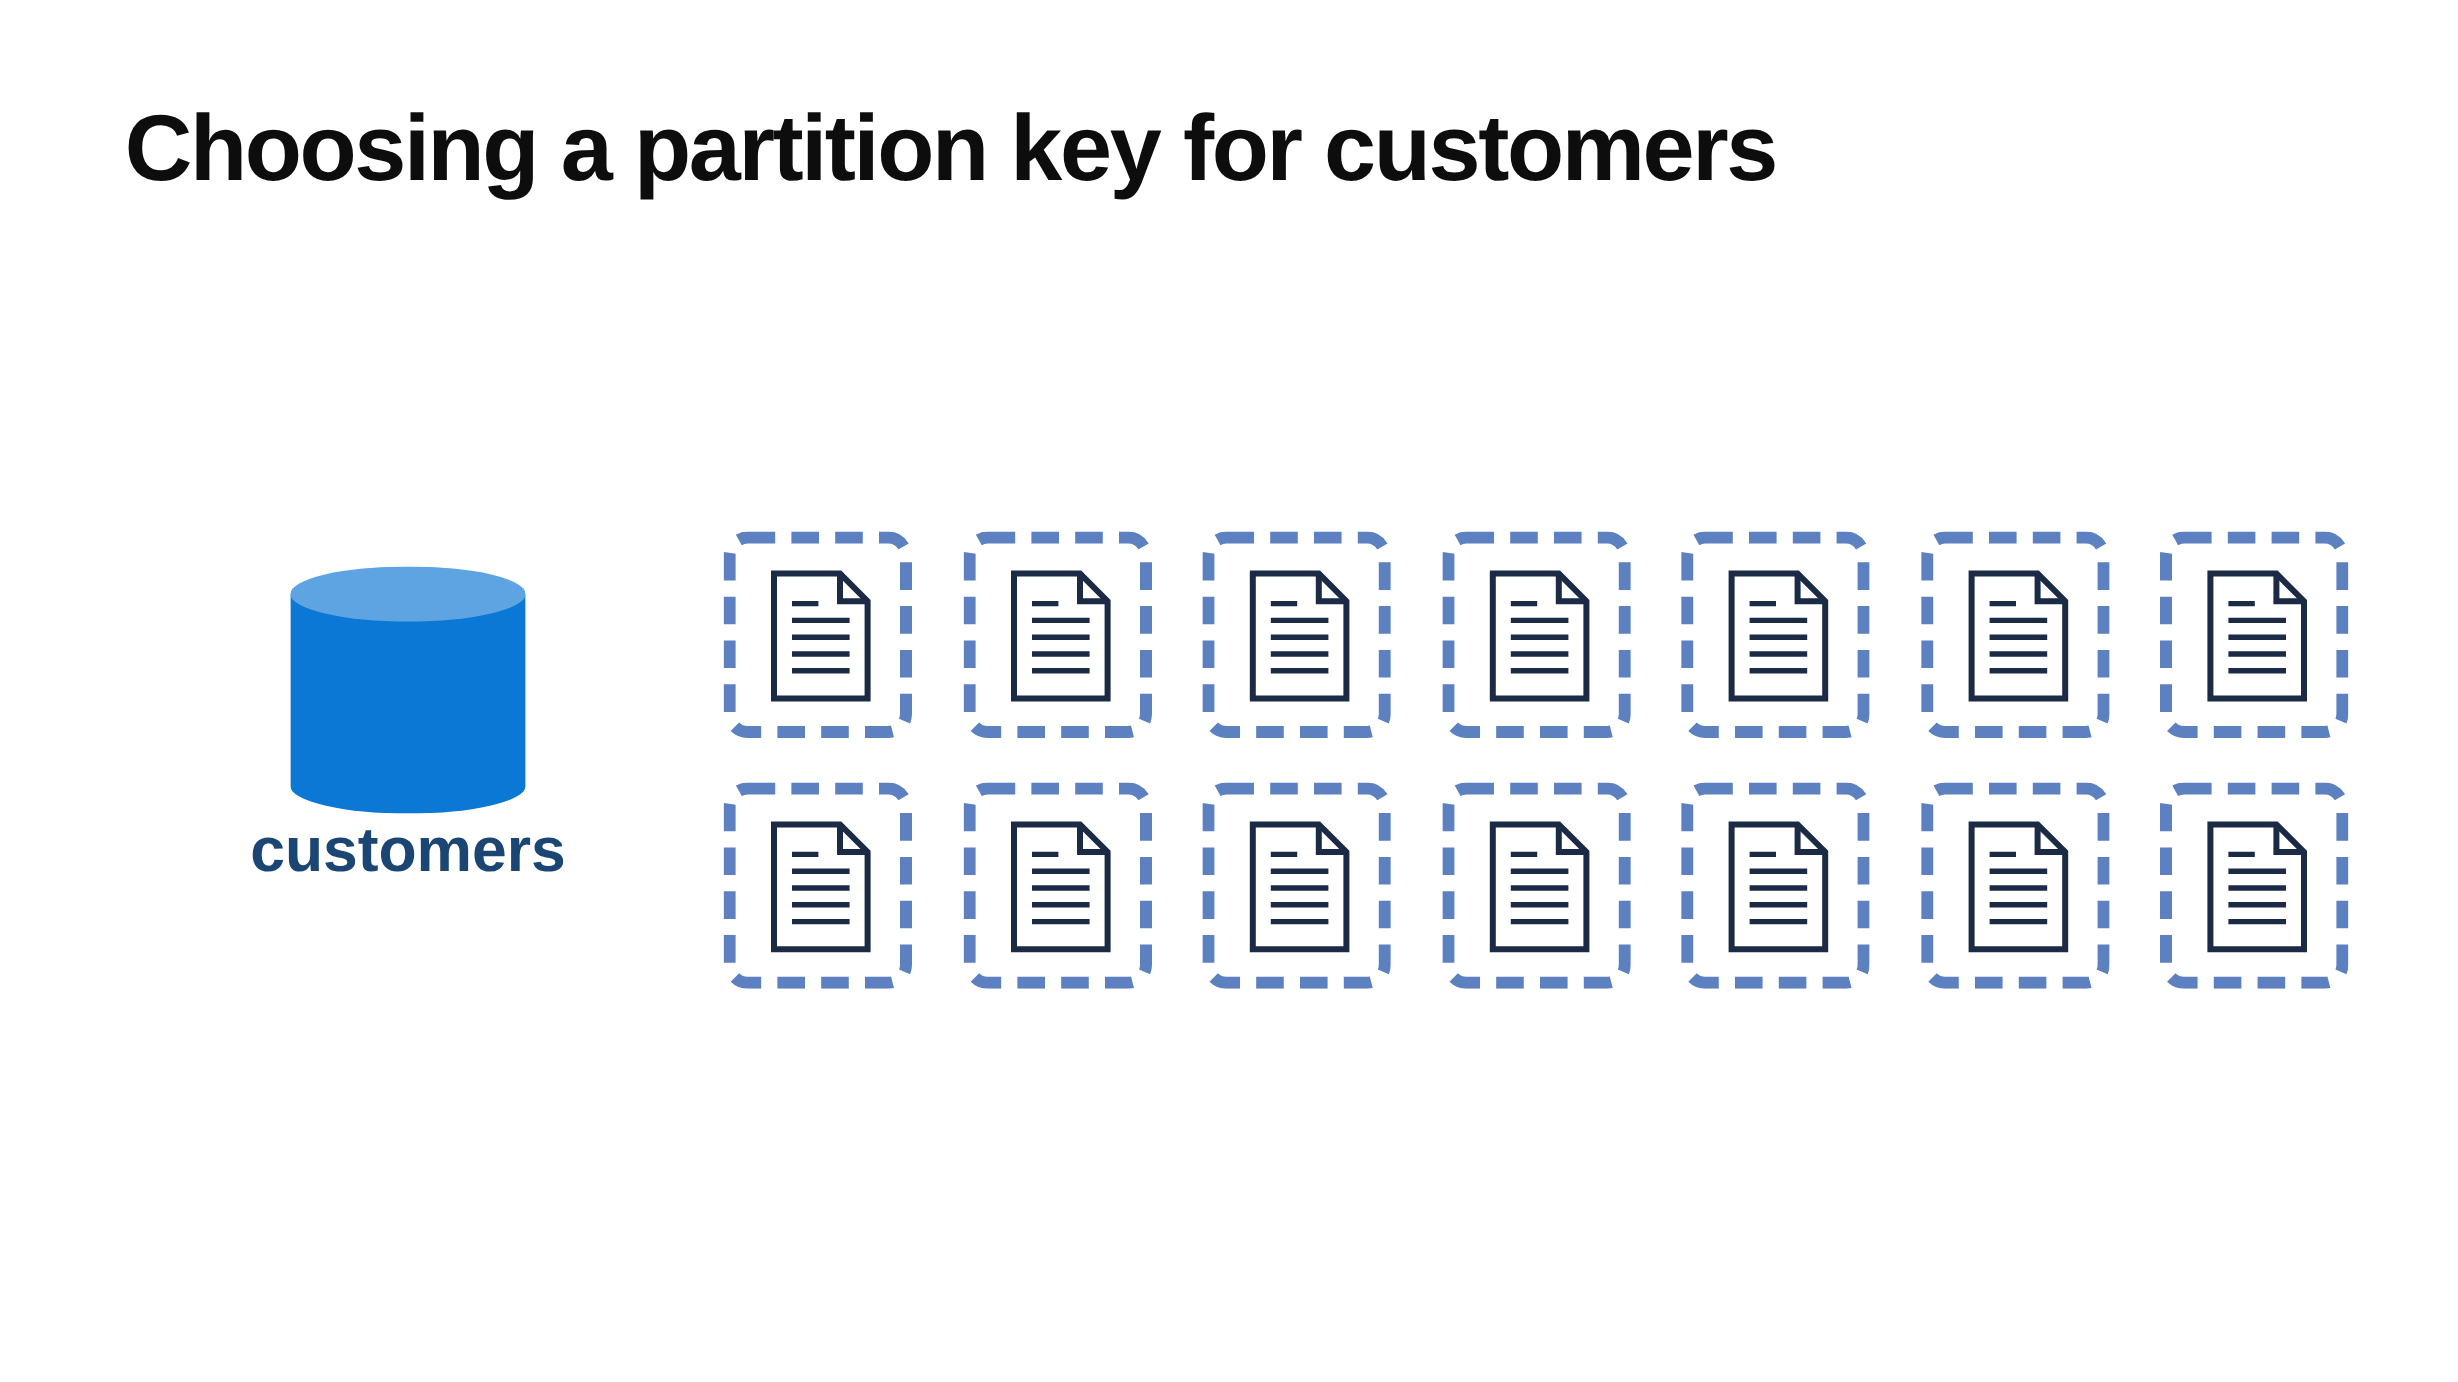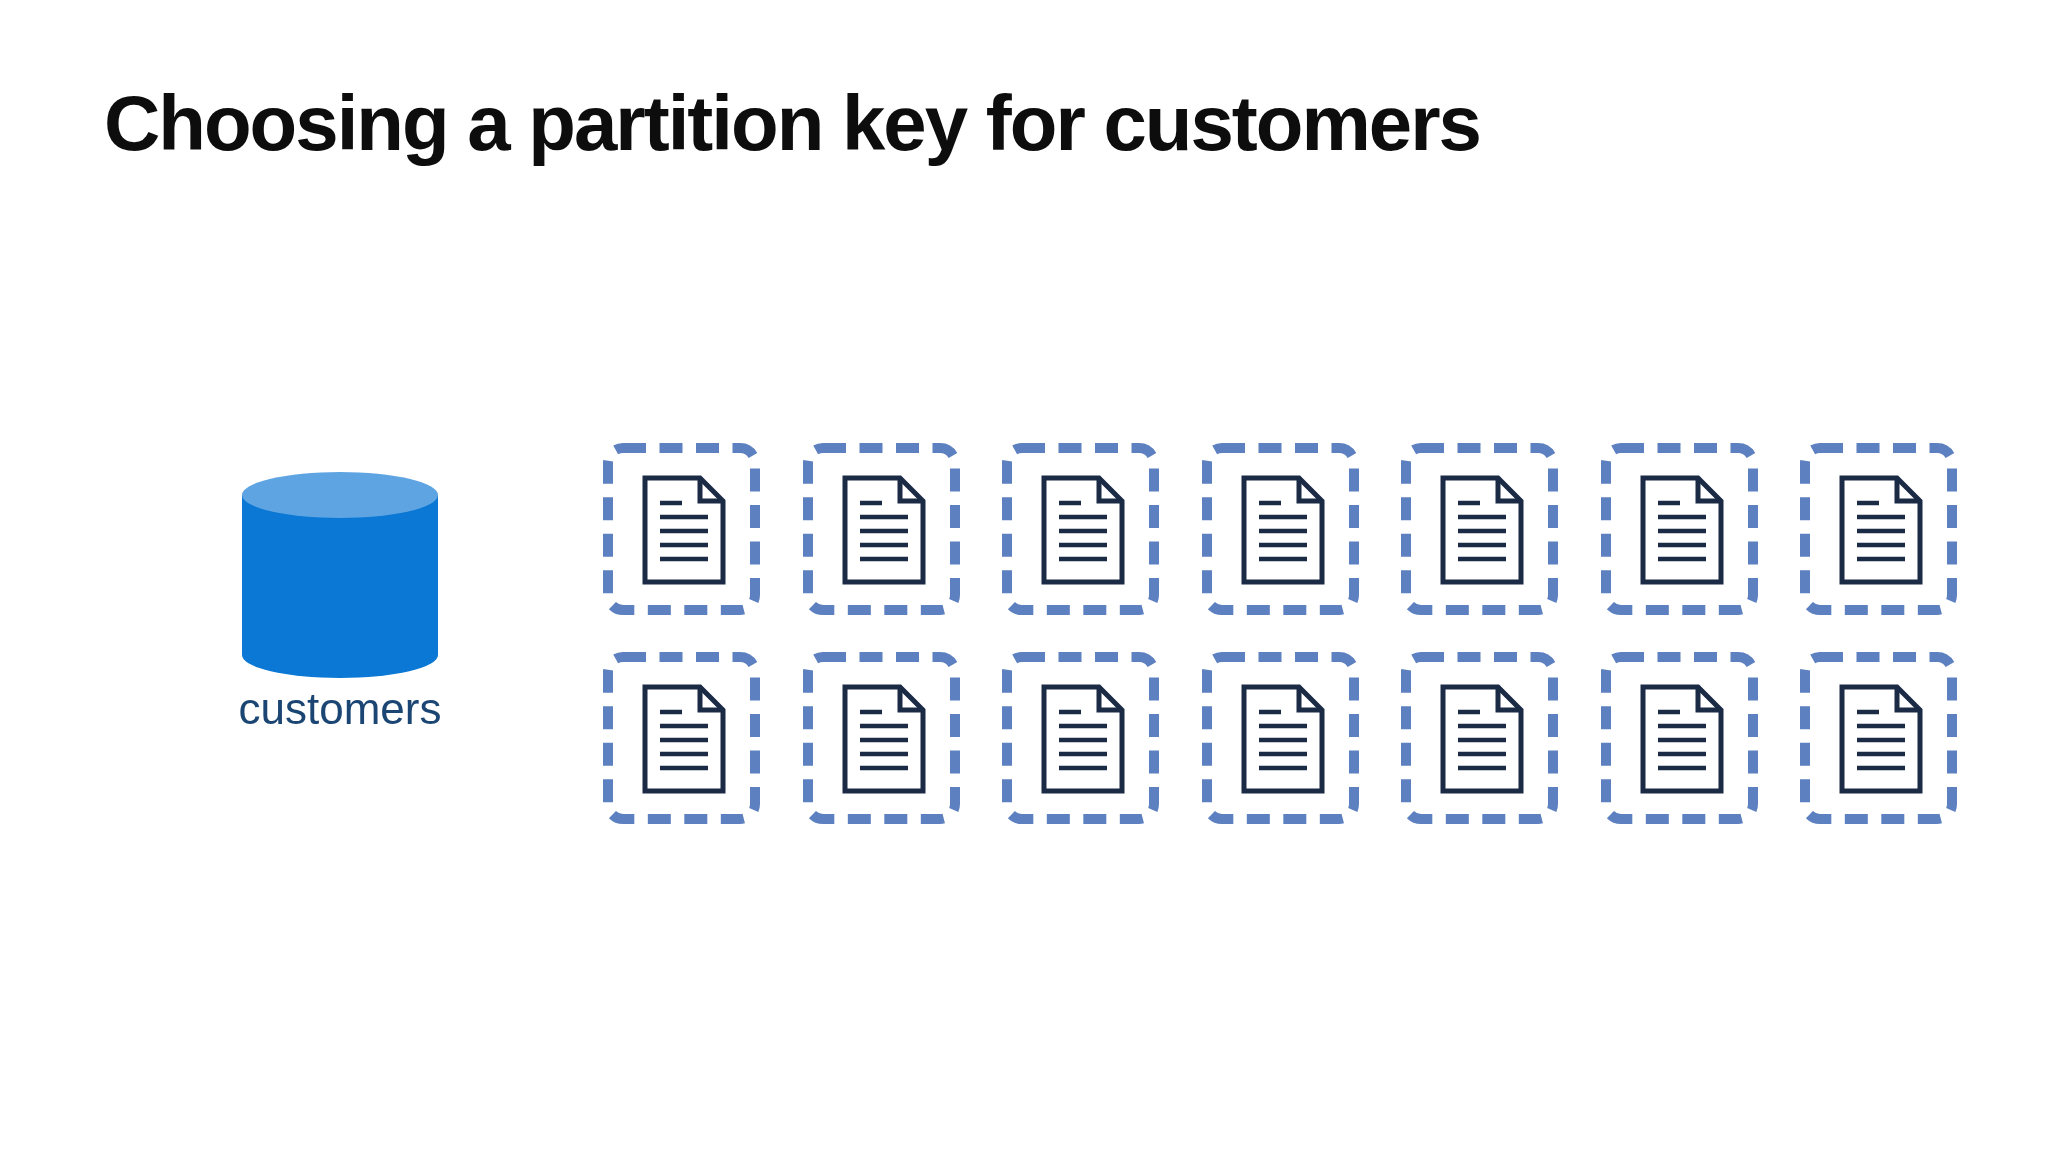--- a/index.html
+++ b/index.html
@@ -15,22 +15,22 @@
     position:absolute;left:104px;top:84px;
     font-size:78px;font-weight:700;letter-spacing:-2px;line-height:1;
     color:var(--title);white-space:nowrap;
   }
 
   .db-group{position:absolute;left:190px;top:472px;width:300px;text-align:center;}
   .cyl{width:196px;height:206px;display:block;margin:0 auto;}
   .cyl-body{fill:var(--cylinder-body);}
   .cyl-top{fill:var(--cylinder-top);}
   .db-label{
-    margin-top:6px;font-size:44px;line-height:46px;color:var(--label);
-    font-weight:400;white-space:nowrap;
+    margin-top:6px;font-size:52px;line-height:46px;color:var(--label);
+    font-weight:700;white-space:nowrap;
   }
   .db-label.first{margin-top:8px;}
 
   .grid{
     position:absolute;left:603px;top:443px;
     display:grid;grid-template-columns:repeat(7,157px);
     column-gap:42.5px;row-gap:37px;
   }
   .box{width:157px;height:172px;}
   .box svg{width:100%;height:100%;display:block;}

